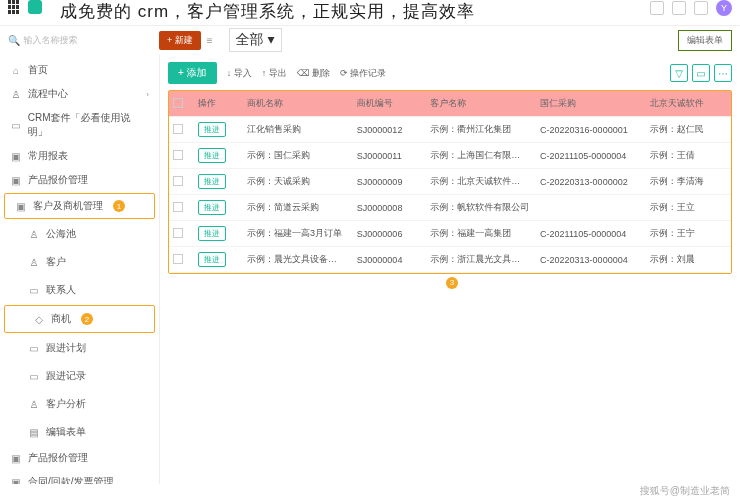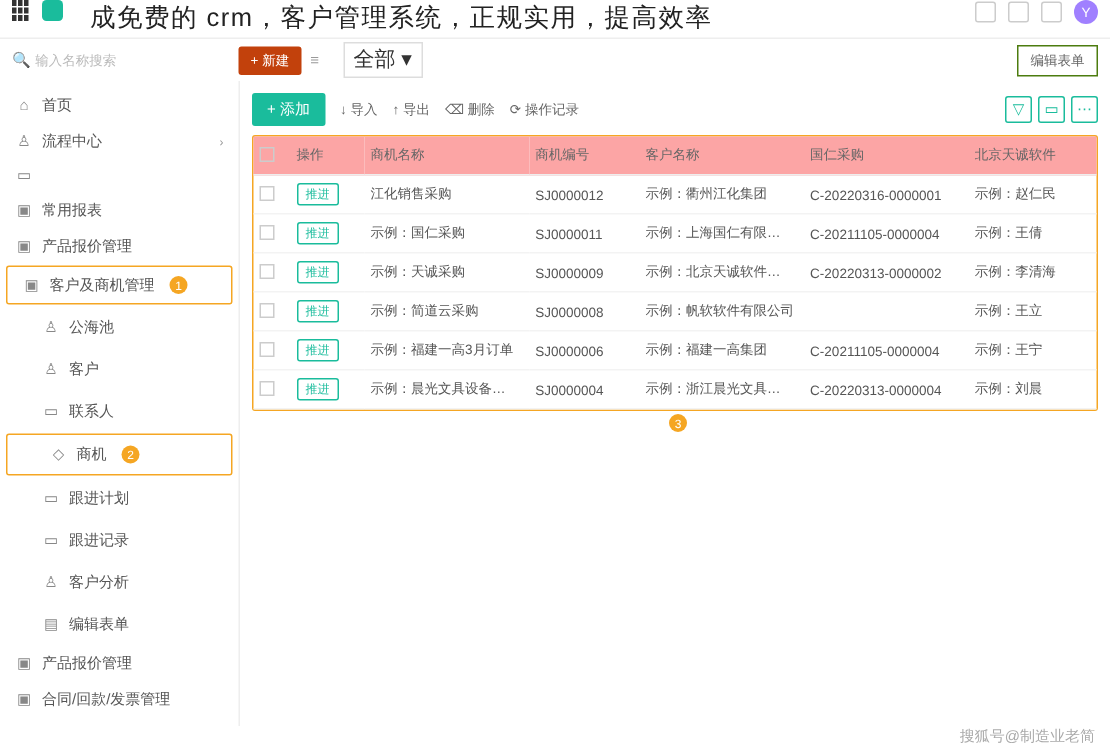--- a/index.html
+++ b/index.html
@@ -82,20 +82,21 @@
         <span class="ic">⌂</span>
         <span>首页</span>
       </div>
       <div class="sb">
         <span class="ic">♙</span>
         <span>流程中心</span>
         <span class="chev">›</span>
       </div>
       <div class="sb">
         <span class="ic">▭</span>
+        <span>CRM套件「必看使用说明」</span>
       </div>
       <div class="sb">
         <span class="ic">▣</span>
         <span>常用报表</span>
       </div>
       <div class="sb">
         <span class="ic">▣</span>
         <span>产品报价管理</span>
       </div>
       <div class="sb hl">

